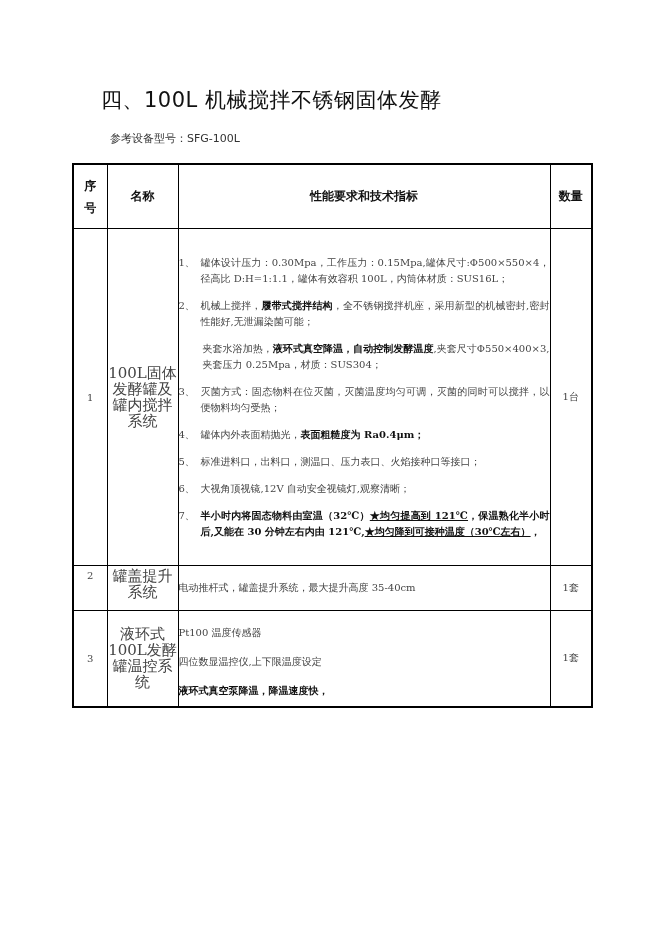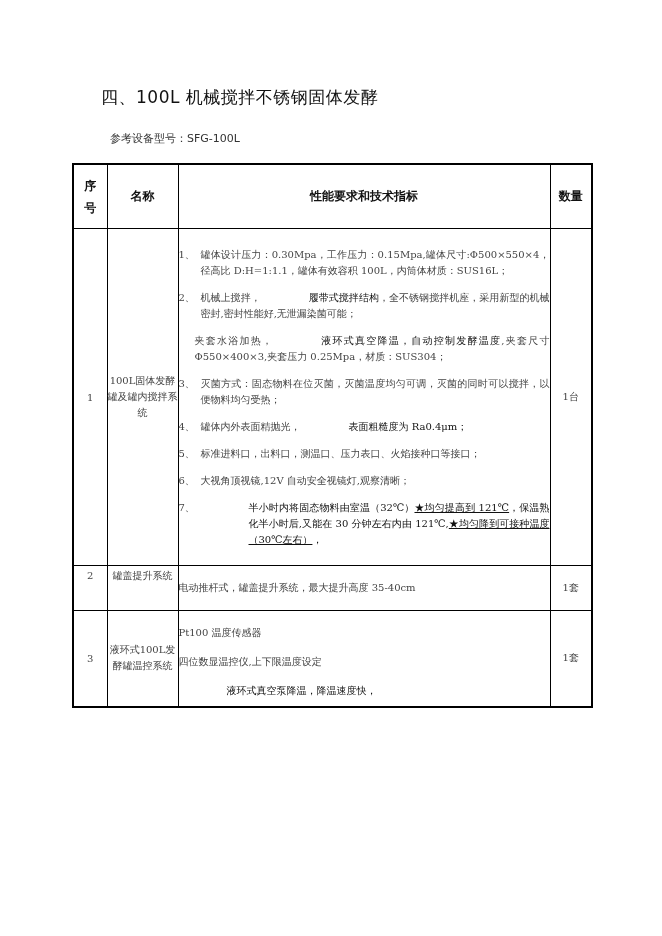--- a/index.html
+++ b/index.html
@@ -4,21 +4,21 @@
   <style>
     html, body { margin: 0; padding: 0; background: #ffffff; }
     body {
       width: 662px; height: 936px; position: relative; overflow: hidden;
       font-family: "DejaVu Serif", "Liberation Serif", serif;
       color: #222;
     }
     .title {
       position: absolute; left: 101px; top: 86px;
       font-family: "DejaVu Sans", "Liberation Sans", sans-serif;
-      font-size: 17px; color: #111; letter-spacing: 0.5px;
+      font-size: 21px; color: #111; letter-spacing: 0.5px;
     }
     .subtitle {
       position: absolute; left: 110px; top: 131px;
       font-family: "DejaVu Sans", "Liberation Sans", sans-serif;
       font-size: 11px; color: #333;
     }
     table.spec {
       position: absolute; left: 72px; top: 163px;
       width: 519px; border-collapse: collapse;
       border: 2px solid #000;
@@ -32,33 +32,33 @@
     table.spec th {
       font-family: "DejaVu Sans", "Liberation Sans", sans-serif;
       font-weight: bold; font-size: 12px; color: #111;
       text-align: center; height: 63px;
     }
     th.seq { line-height: 22px; }
     td.num, td.qty {
       text-align: center; font-size: 10px; color: #444;
     }
     td.name {
-      text-align: center; font-size: 10px; color: #444; line-height: 16px;
+      text-align: center; font-size: 15px; color: #444; line-height: 16px;
       padding: 0 6px;
     }
     td.spec-cell {
       vertical-align: top; font-size: 10px; color: #444; line-height: 16px;
       padding: 3px 6px 6px 6px;
     }
     .item { display: flex; margin-bottom: 11px; }
     .item:last-child { margin-bottom: 0; }
     .item .idx { width: 22px; flex: none; }
     .item .body { flex: 1; text-align: justify; }
-    .item.noidx { padding-left: 16px; }
-    .b { font-weight: normal; color: #111; margin-left: 48px; }
+    .item.noidx { padding-left: 24px; }
+    .b { font-weight: bold; color: #111; }
     .u { text-decoration: underline; }
     .plain-line { margin-bottom: 13px; }
     .plain-line:last-child { margin-bottom: 0; }
   </style>
 </head>
 <body>
 
 <div class="title">四、100L 机械搅拌不锈钢固体发酵</div>
 <div class="subtitle">参考设备型号：SFG-100L</div>
 

